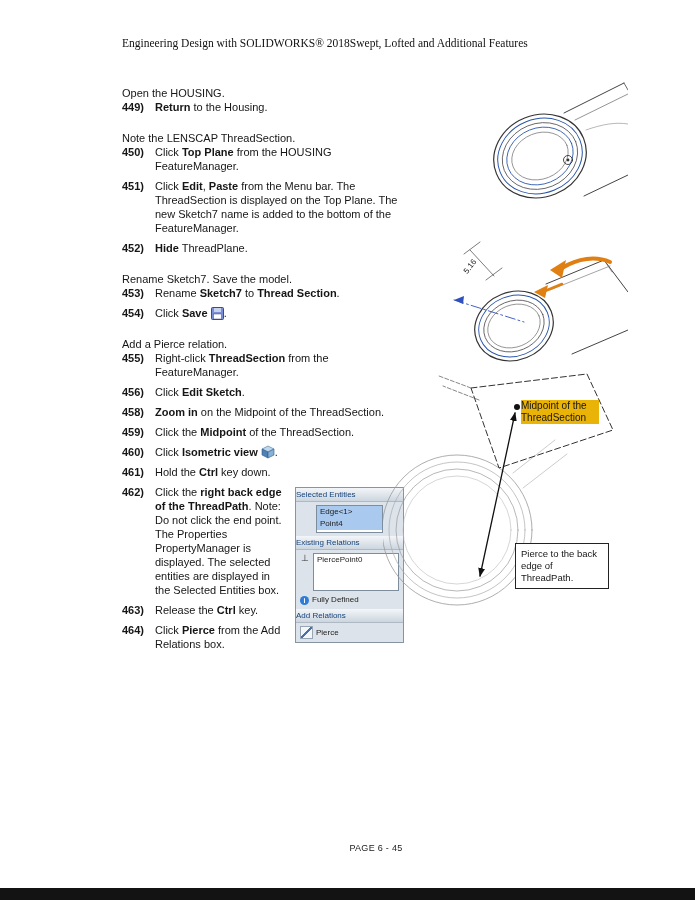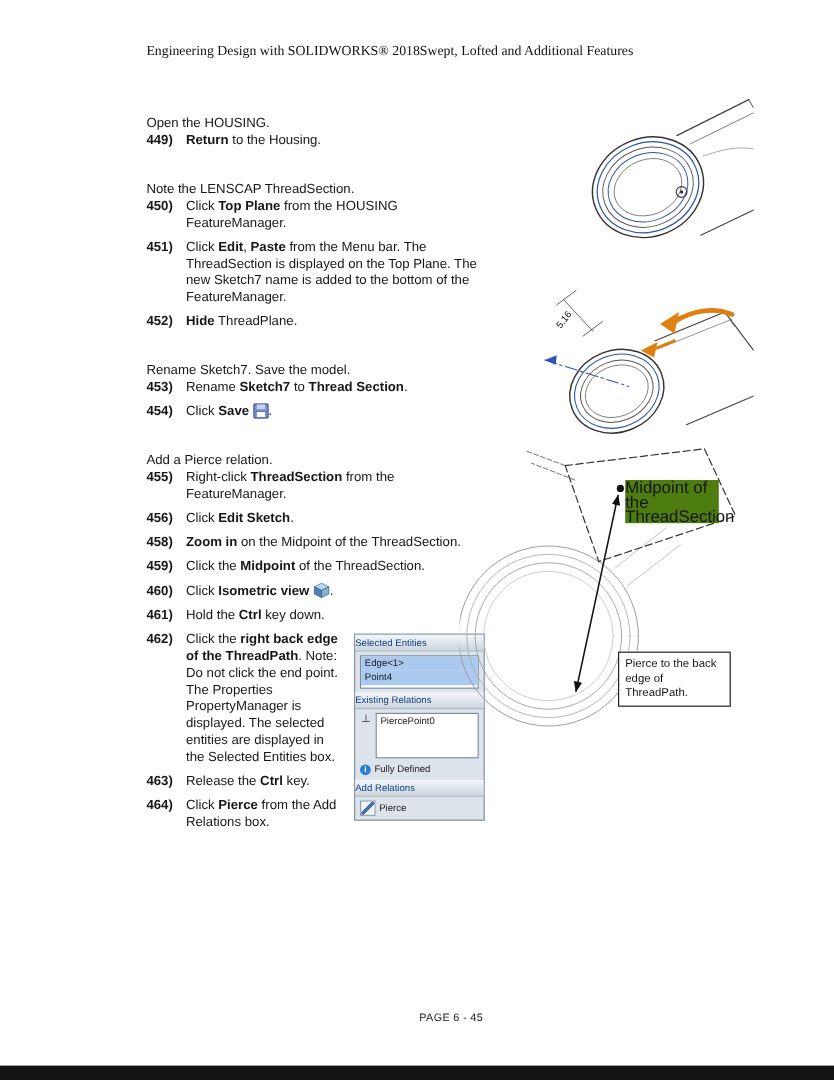--- a/index.html
+++ b/index.html
@@ -1,53 +1,53 @@
 <!DOCTYPE html>
 <html><head>
 <meta charset="utf-8">
 <style>
   html,body{margin:0;padding:0}
   body{width:695px;height:900px;position:relative;background:#fff;overflow:hidden;
        font-family:"Liberation Sans",sans-serif;color:#161616}
   .header{position:absolute;left:122px;right:79px;top:37px;display:flex;
           justify-content:flex-start;font-family:"Liberation Serif",serif;font-size:11.5px;color:#111}
   .content{position:absolute;left:122px;top:69px;width:282px;font-size:11px;line-height:14px}
-  .lead{margin-top:27px}
+  .lead{margin-top:17px}
   .step{margin-bottom:6px;padding-left:33px;text-indent:-33px}
   .num{display:inline-block;width:33px;text-indent:0;font-weight:700}
   .b{font-weight:700}
   .inline-icon{display:inline-block;vertical-align:-3px;text-indent:0;line-height:0}
 
   
   .pm-panel{float:right;width:107px;margin:2px 0 8px 7px;border:1px solid #8795a3;
             background:#dde3ea;font-size:8px;line-height:10px;text-indent:0;color:#1c1c1c}
   .pm-section{padding:2px 0 1px;background:linear-gradient(#f3f6f9,#ccd5de);
               border-bottom:1px solid #aeb9c4;color:#14427c;font-weight:400;font-size:8px}
-  .pm-pad{padding:3px 4px}
+  .pm-pad{padding:3px 20px}
   .pm-listbox{background:#fff;border:1px solid #7d8d9c;min-height:26px}
   .pm-item{padding:1px 3px;white-space:nowrap;overflow:hidden}
   .sel{background:#a9c9ee}
   .pm-row{display:flex;align-items:flex-start;gap:3px;padding:3px 4px}
   .rel-icon{font-size:9px;line-height:10px;color:#333;width:10px;flex:0 0 auto;text-align:center}
   .grow{flex:1;min-height:36px}
   .pm-status{display:flex;align-items:center;gap:3px;padding:1px 4px 4px}
   .info-icon{width:9px;height:9px;border-radius:50%;background:#2e7cd6;color:#fff;font-weight:700;
              font-size:7px;line-height:9px;text-align:center;flex:0 0 auto}
   .pierce-row{align-items:center}
   .pierce-icon{width:11px;height:11px;border:1px solid #98a5b2;flex:0 0 auto;
                background-color:#f4f7fa;
                background-image:linear-gradient(135deg,transparent 42%,#4a6fae 42%,#4a6fae 58%,transparent 58%)}
 
   .fig{position:absolute}
   .fig1{left:478px;top:80px}
   .fig2{left:450px;top:230px}
   .fig3{left:383px;top:368px}
 
-  .midpoint-label{position:absolute;left:521px;top:400px;width:78px;font-size:14px;
-                  line-height:12px;background:#4d7c0f}
+  .midpoint-label{position:absolute;left:521px;top:400px;width:78px;font-size:10px;
+                  line-height:12px;background:#eab308}
   .pierce-callout{position:absolute;left:515px;top:543px;width:82px;border:1px solid #222;
                   background:#fff;padding:4px 5px;font-size:9.5px;line-height:12px}
   .footer{position:absolute;left:122px;right:65px;top:843px;text-align:center;
           font-size:9px;letter-spacing:.3px;color:#222}
   .bottom-bar{position:absolute;left:0;right:0;bottom:0;height:12px;background:#131313}
 </style>
 </head>
 <body>
 
 <div class="header">

